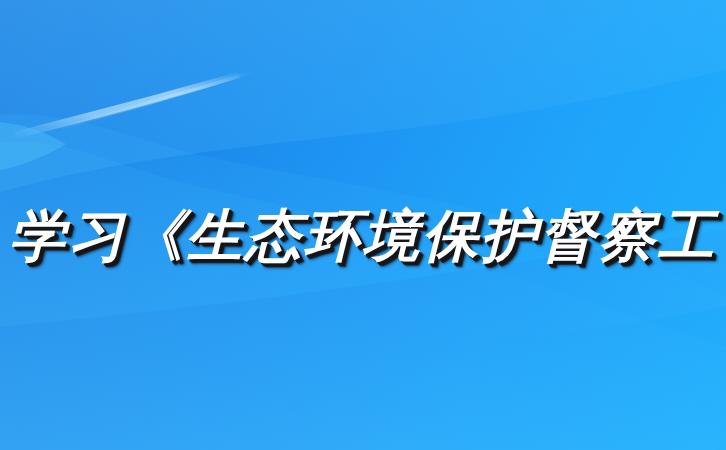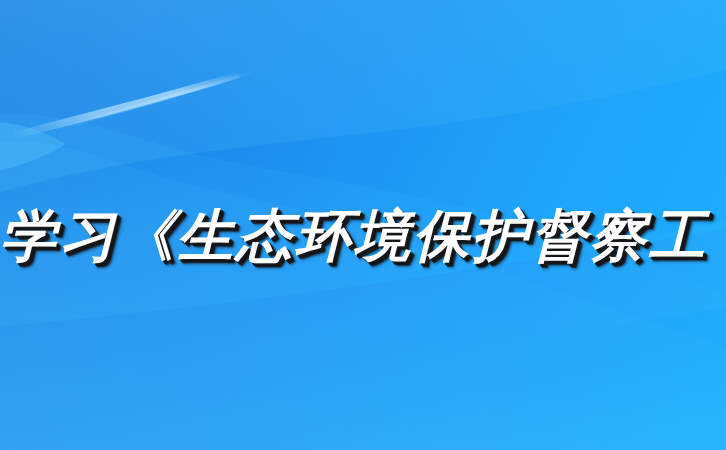--- a/index.html
+++ b/index.html
@@ -30,20 +30,21 @@
 
   
   #title-block {
     position: absolute;
     left: 0;
     top: 0;
     width: 726px;
     height: 450px;
     display: flex;
     flex-direction: column;
+    align-items: center;
     justify-content: center;
     padding-top: 20px;
     box-sizing: border-box;
   }
   .title-line {
     color: #ffffff;
     font-weight: bold;
     font-size: 56px;
     line-height: 78px;
     letter-spacing: 3px;

